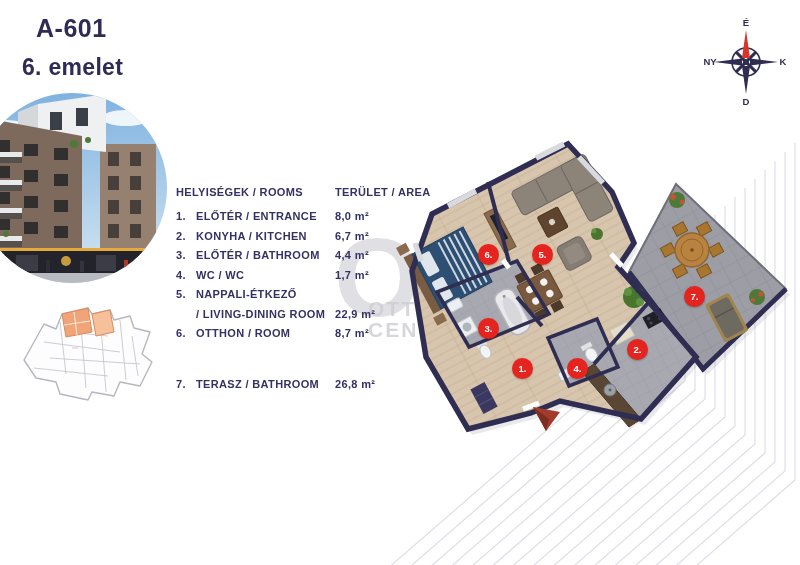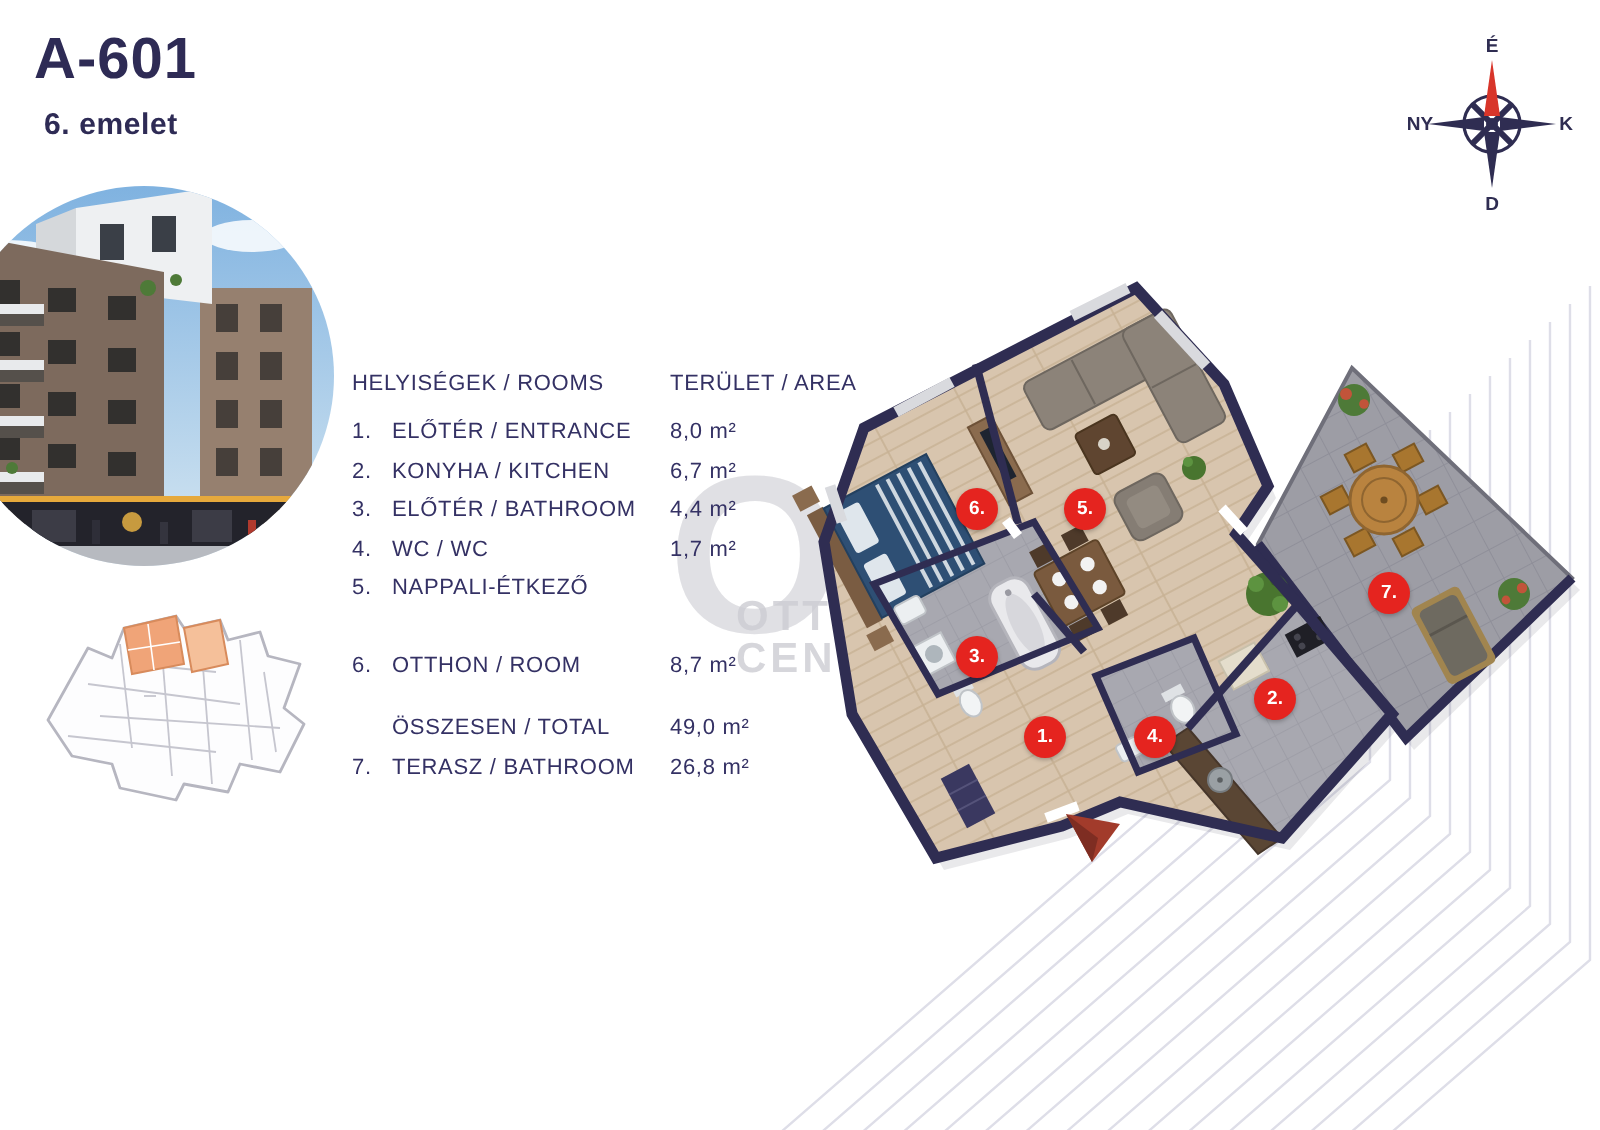--- a/index.html
+++ b/index.html
@@ -1,26 +1,26 @@
 <!DOCTYPE html>
 <html><head>
 <meta charset="utf-8">
 <style>
   html,body{margin:0;padding:0;}
   body{width:800px;height:565px;position:relative;overflow:hidden;background:#ffffff;
        font-family:"Liberation Sans","DejaVu Sans",sans-serif;}
   .abs{position:absolute;}
 
   
-  #page-title{left:17px;top:14px;font-size:29px;font-weight:700;color:#2e2b55;letter-spacing:.5px;}
-  #page-subtitle{left:22px;top:54px;font-size:15px;font-weight:700;color:#2e2b55;letter-spacing:.3px;}
+  #page-title{left:36px;top:14px;font-size:25px;font-weight:700;color:#2e2b55;letter-spacing:.5px;}
+  #page-subtitle{left:22px;top:54px;font-size:23px;font-weight:700;color:#2e2b55;letter-spacing:.3px;}
 
   
   #rooms-table{left:176px;top:186px;width:221px;color:#343164;}
-  .trow{position:absolute;left:0;width:221px;display:flex;font-size:11px;font-weight:400;letter-spacing:.35px;}
+  .trow{position:absolute;left:0;width:221px;display:flex;font-size:11px;font-weight:700;letter-spacing:.35px;}
   .trow .num{width:20px;}
   .trow .nm{flex:1;white-space:nowrap;}
   .trow .ar{width:62px;text-align:left;white-space:nowrap;}
   .thead{font-size:11px;}
 
   
   #watermark{left:334px;top:222px;color:#cdcdd3;z-index:2;line-height:1;}
   #wm-mono{font-size:112px;font-weight:700;letter-spacing:-6px;opacity:.6;}
   #wm-l1,#wm-l2{font-size:21px;font-weight:700;letter-spacing:2px;opacity:.8;}
   #wm-lines{position:absolute;left:34px;top:76px;}
@@ -288,29 +288,29 @@
   <div class="trow" style="top:82.5px;">
     <div class="num">4.</div>
     <div class="nm">WC / WC</div>
     <div class="ar">1,7 m²</div>
   </div>
   <div class="trow" style="top:102px;">
     <div class="num">5.</div>
     <div class="nm">NAPPALI-ÉTKEZŐ</div>
     <div class="ar"></div>
   </div>
+  <div class="trow" style="top:121.5px;">
+    <div class="num"></div>
+    <div class="nm">/ LIVING-DINING ROOM</div>
+    <div class="ar">22,9 m²</div>
+  </div>
   <div class="trow" style="top:141px;">
     <div class="num">6.</div>
     <div class="nm">OTTHON / ROOM</div>
     <div class="ar">8,7 m²</div>
-  </div>
-  <div class="trow" style="top:172px;">
-    <div class="num"></div>
-    <div class="nm">ÖSSZESEN / TOTAL</div>
-    <div class="ar">49,0 m²</div>
   </div>
   <div class="trow" style="top:191.5px;">
     <div class="num">7.</div>
     <div class="nm">TERASZ / BATHROOM</div>
     <div class="ar">26,8 m²</div>
   </div>
 </div>
 
 <svg id="photo-svg" class="abs" width="192" height="192" viewBox="0 0 192 192">
   <defs>

